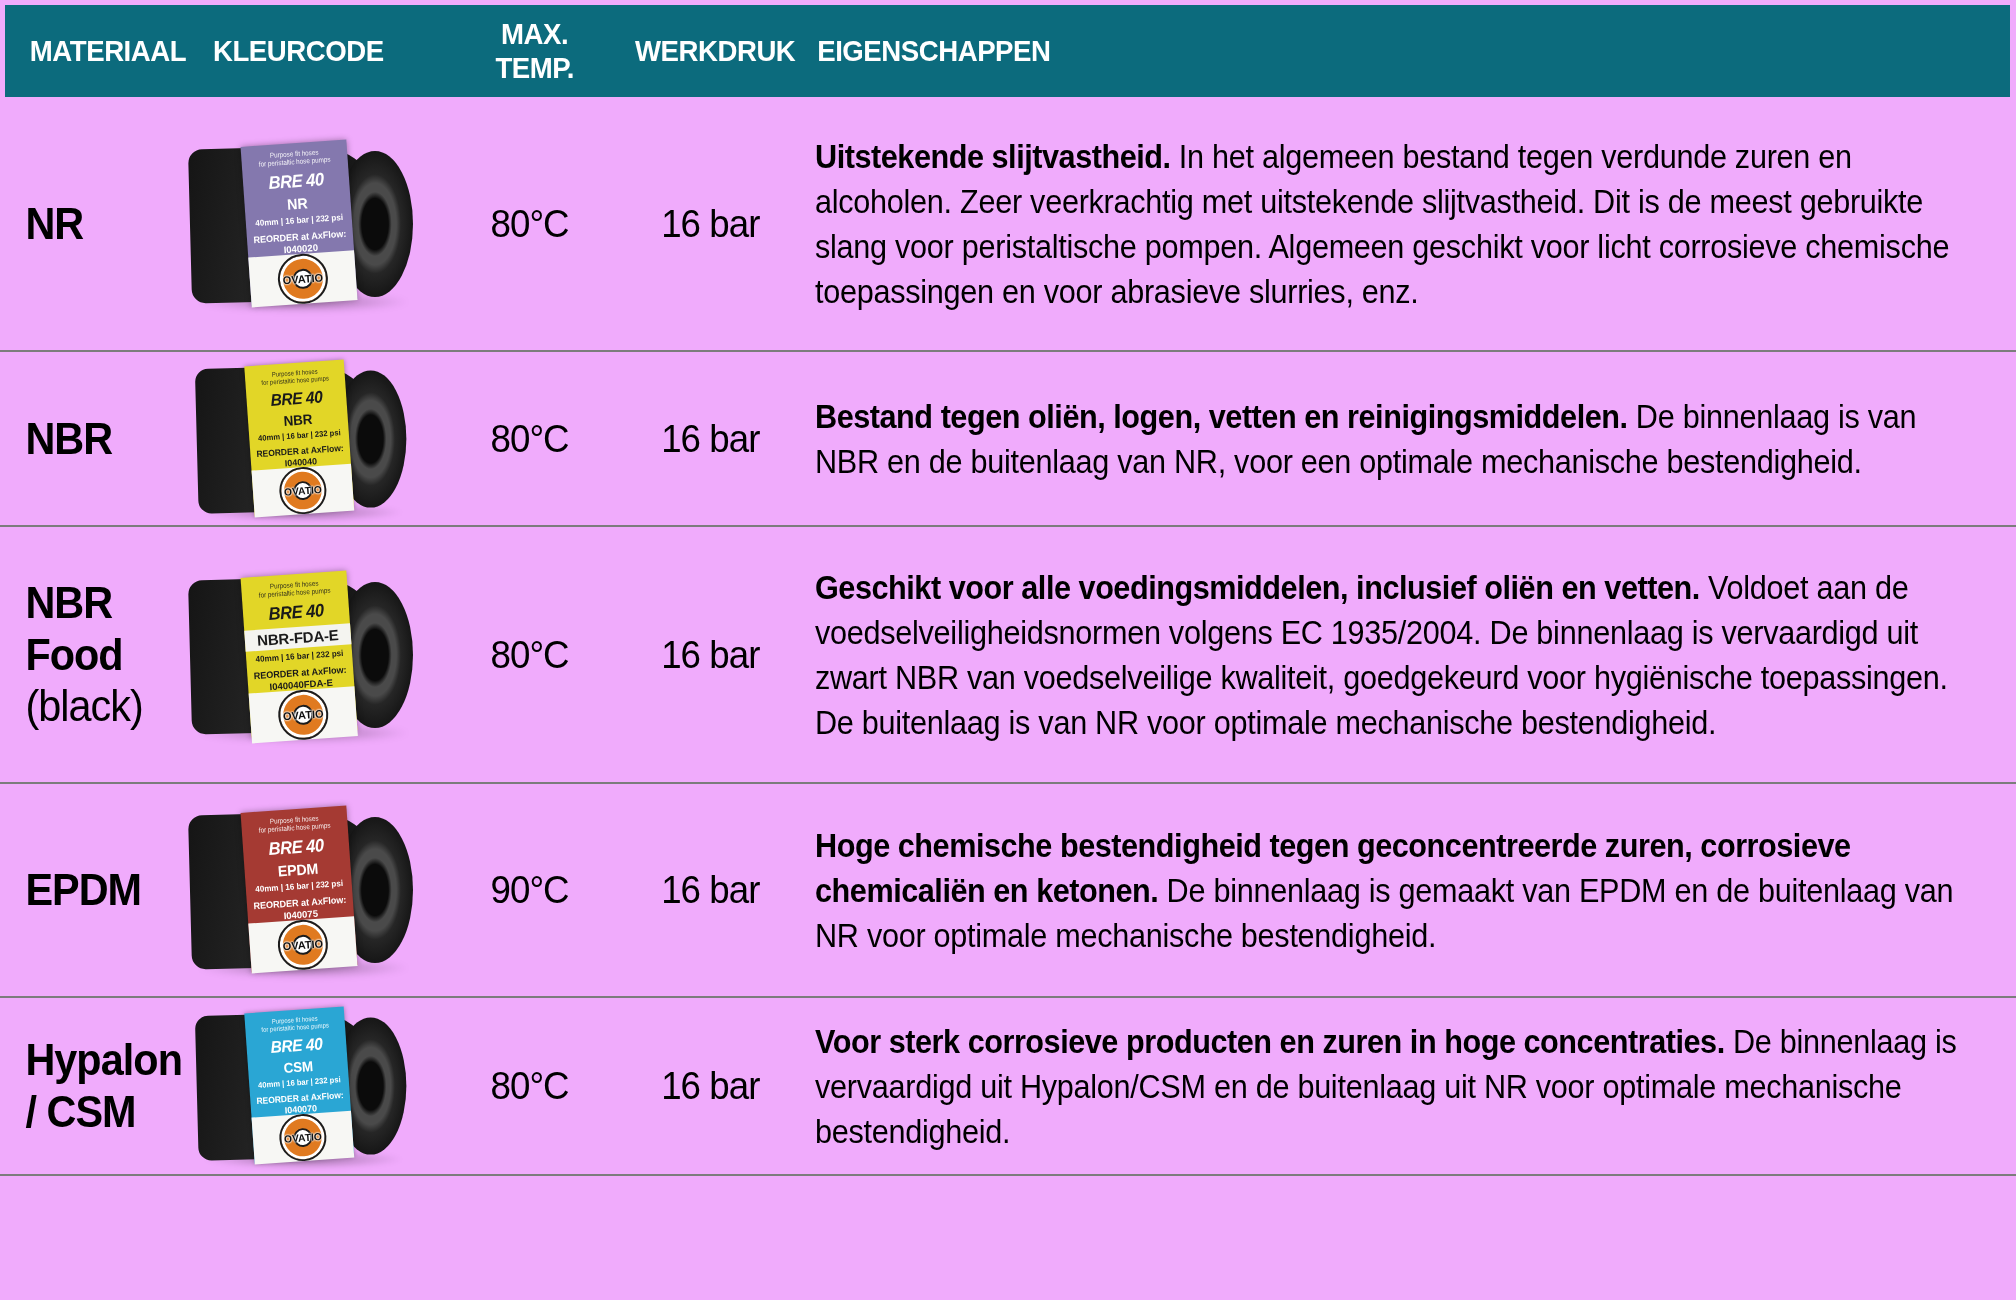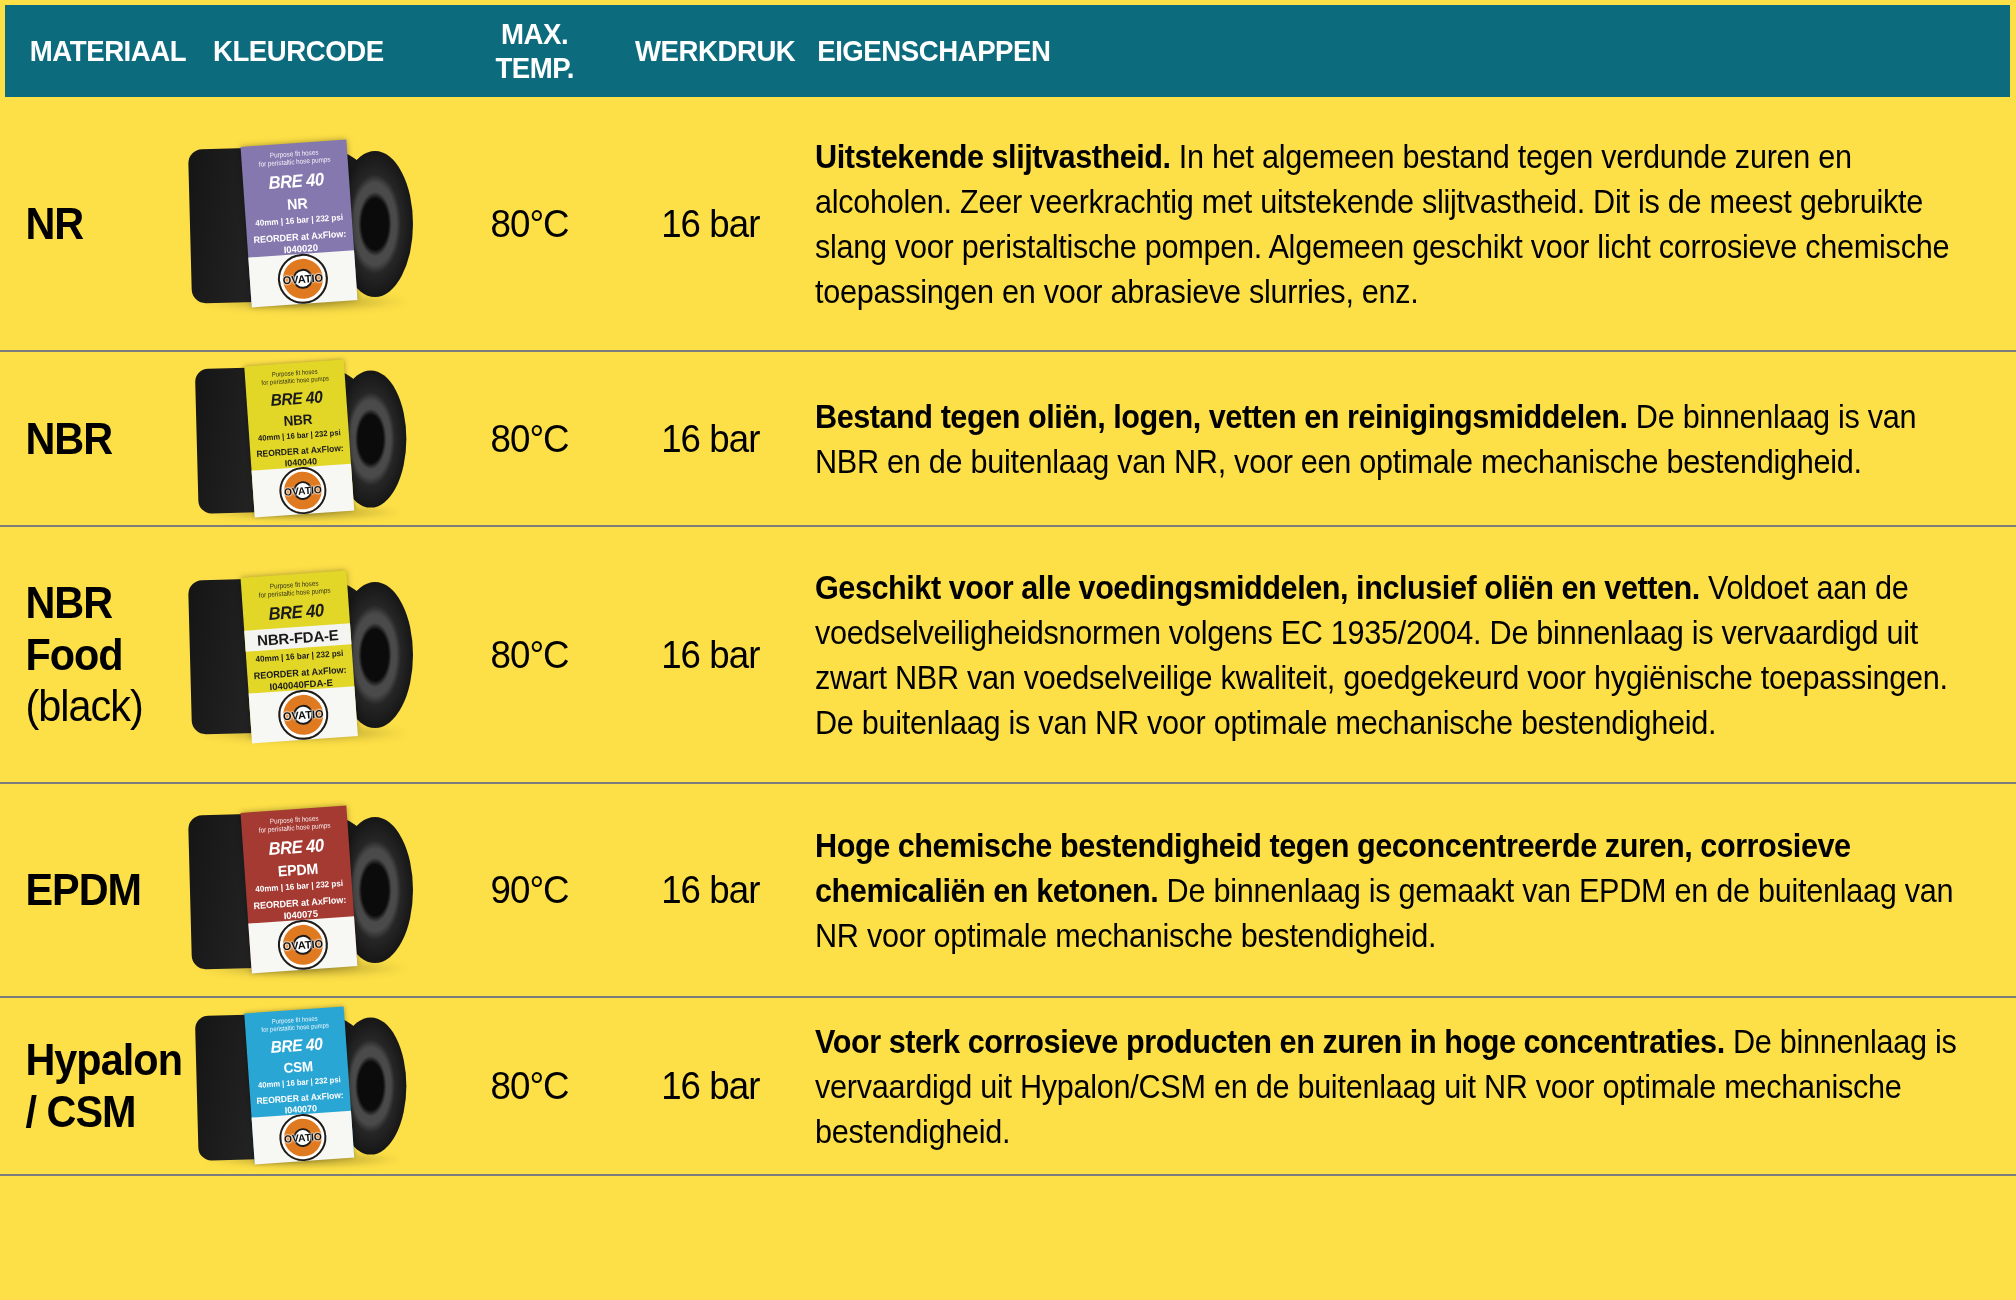--- a/index.html
+++ b/index.html
@@ -1,16 +1,16 @@
 <!DOCTYPE html>
 <html><head>
 <meta charset="utf-8">
 <style>
   html,body{margin:0;padding:0;background:#fff;}
-  #page{position:relative;width:2016px;height:1300px;background:#fde047;overflow:hidden;
+  #page{position:relative;width:2016px;height:1300px;background:#f0abfc;overflow:hidden;
         font-family:"Liberation Sans",sans-serif;color:#000;}
 
   
   #header{position:absolute;left:5px;top:5px;width:2005px;height:92px;
           display:grid;grid-template-columns:185px 235px 220px 140px 1fr;align-items:center;}
   #header .hcell{color:#fff;font-weight:700;font-size:30px;letter-spacing:-0.5px;line-height:1.15;
                  transform:scaleX(0.92);transform-origin:left center;white-space:nowrap;}
   .h-materiaal{padding-left:27px;}
   .h-kleurcode{padding-left:25px;}
   .h-maxtemp{justify-self:center;text-align:center;transform-origin:center center !important;}

